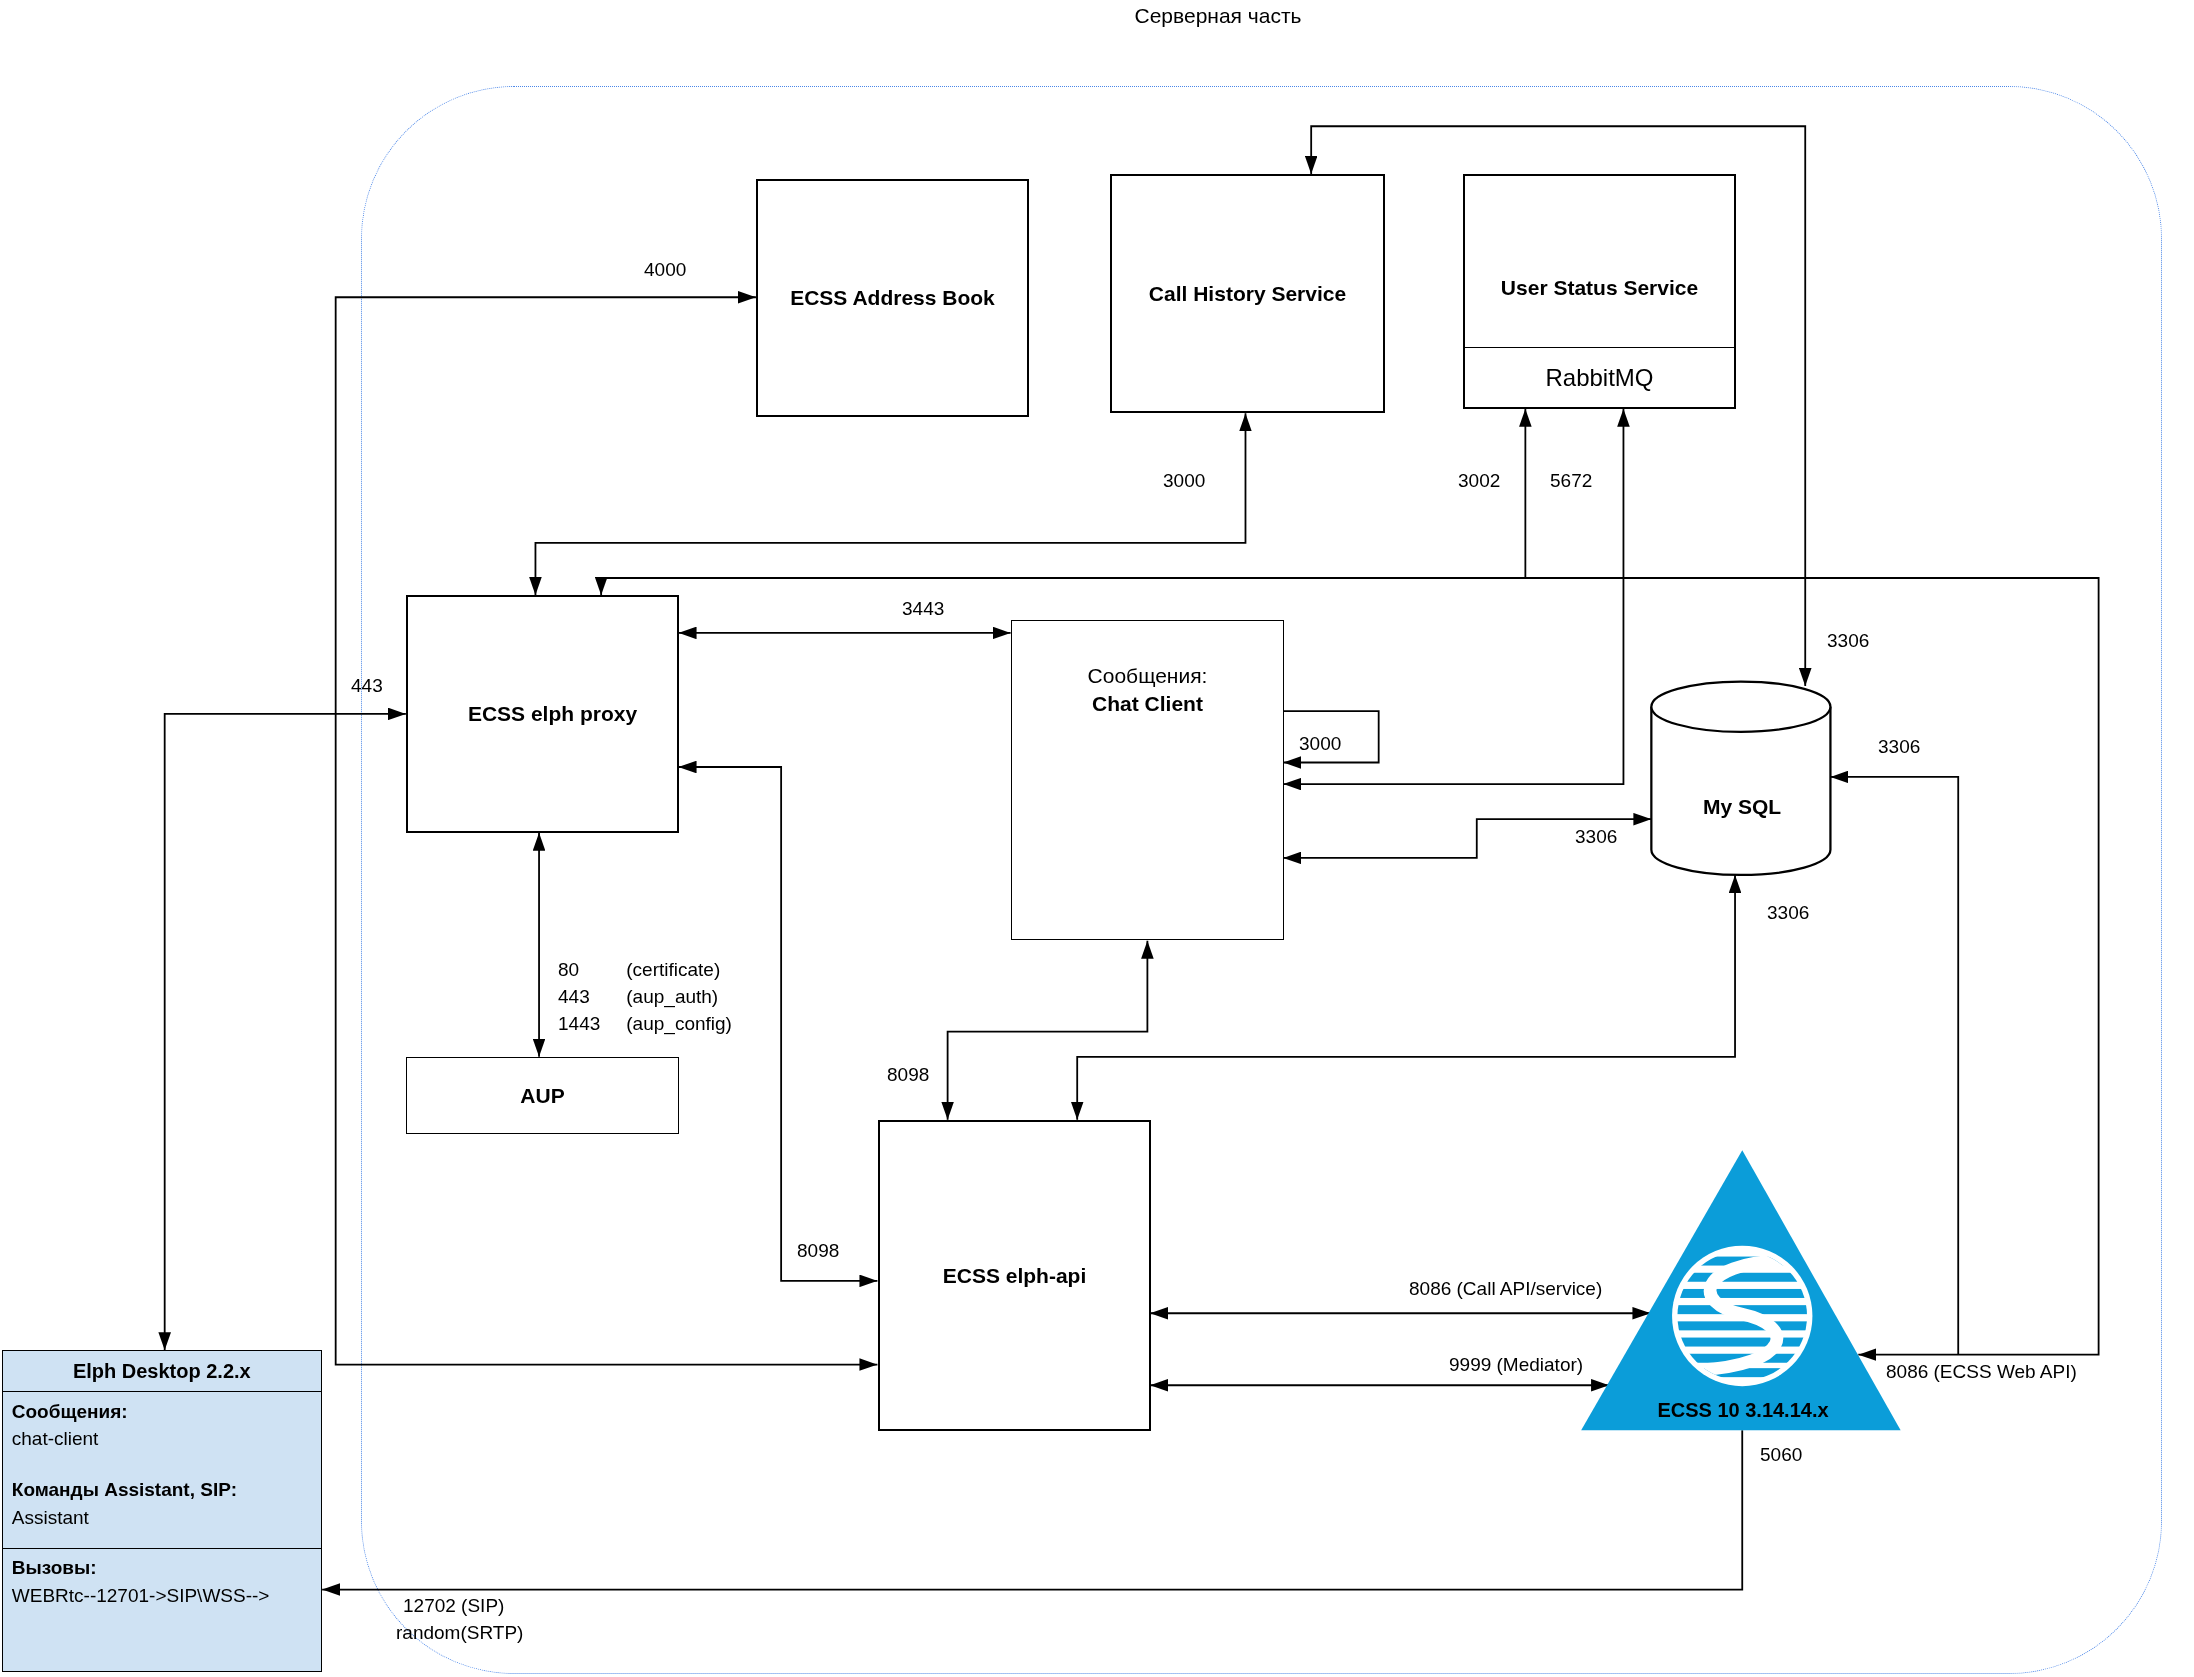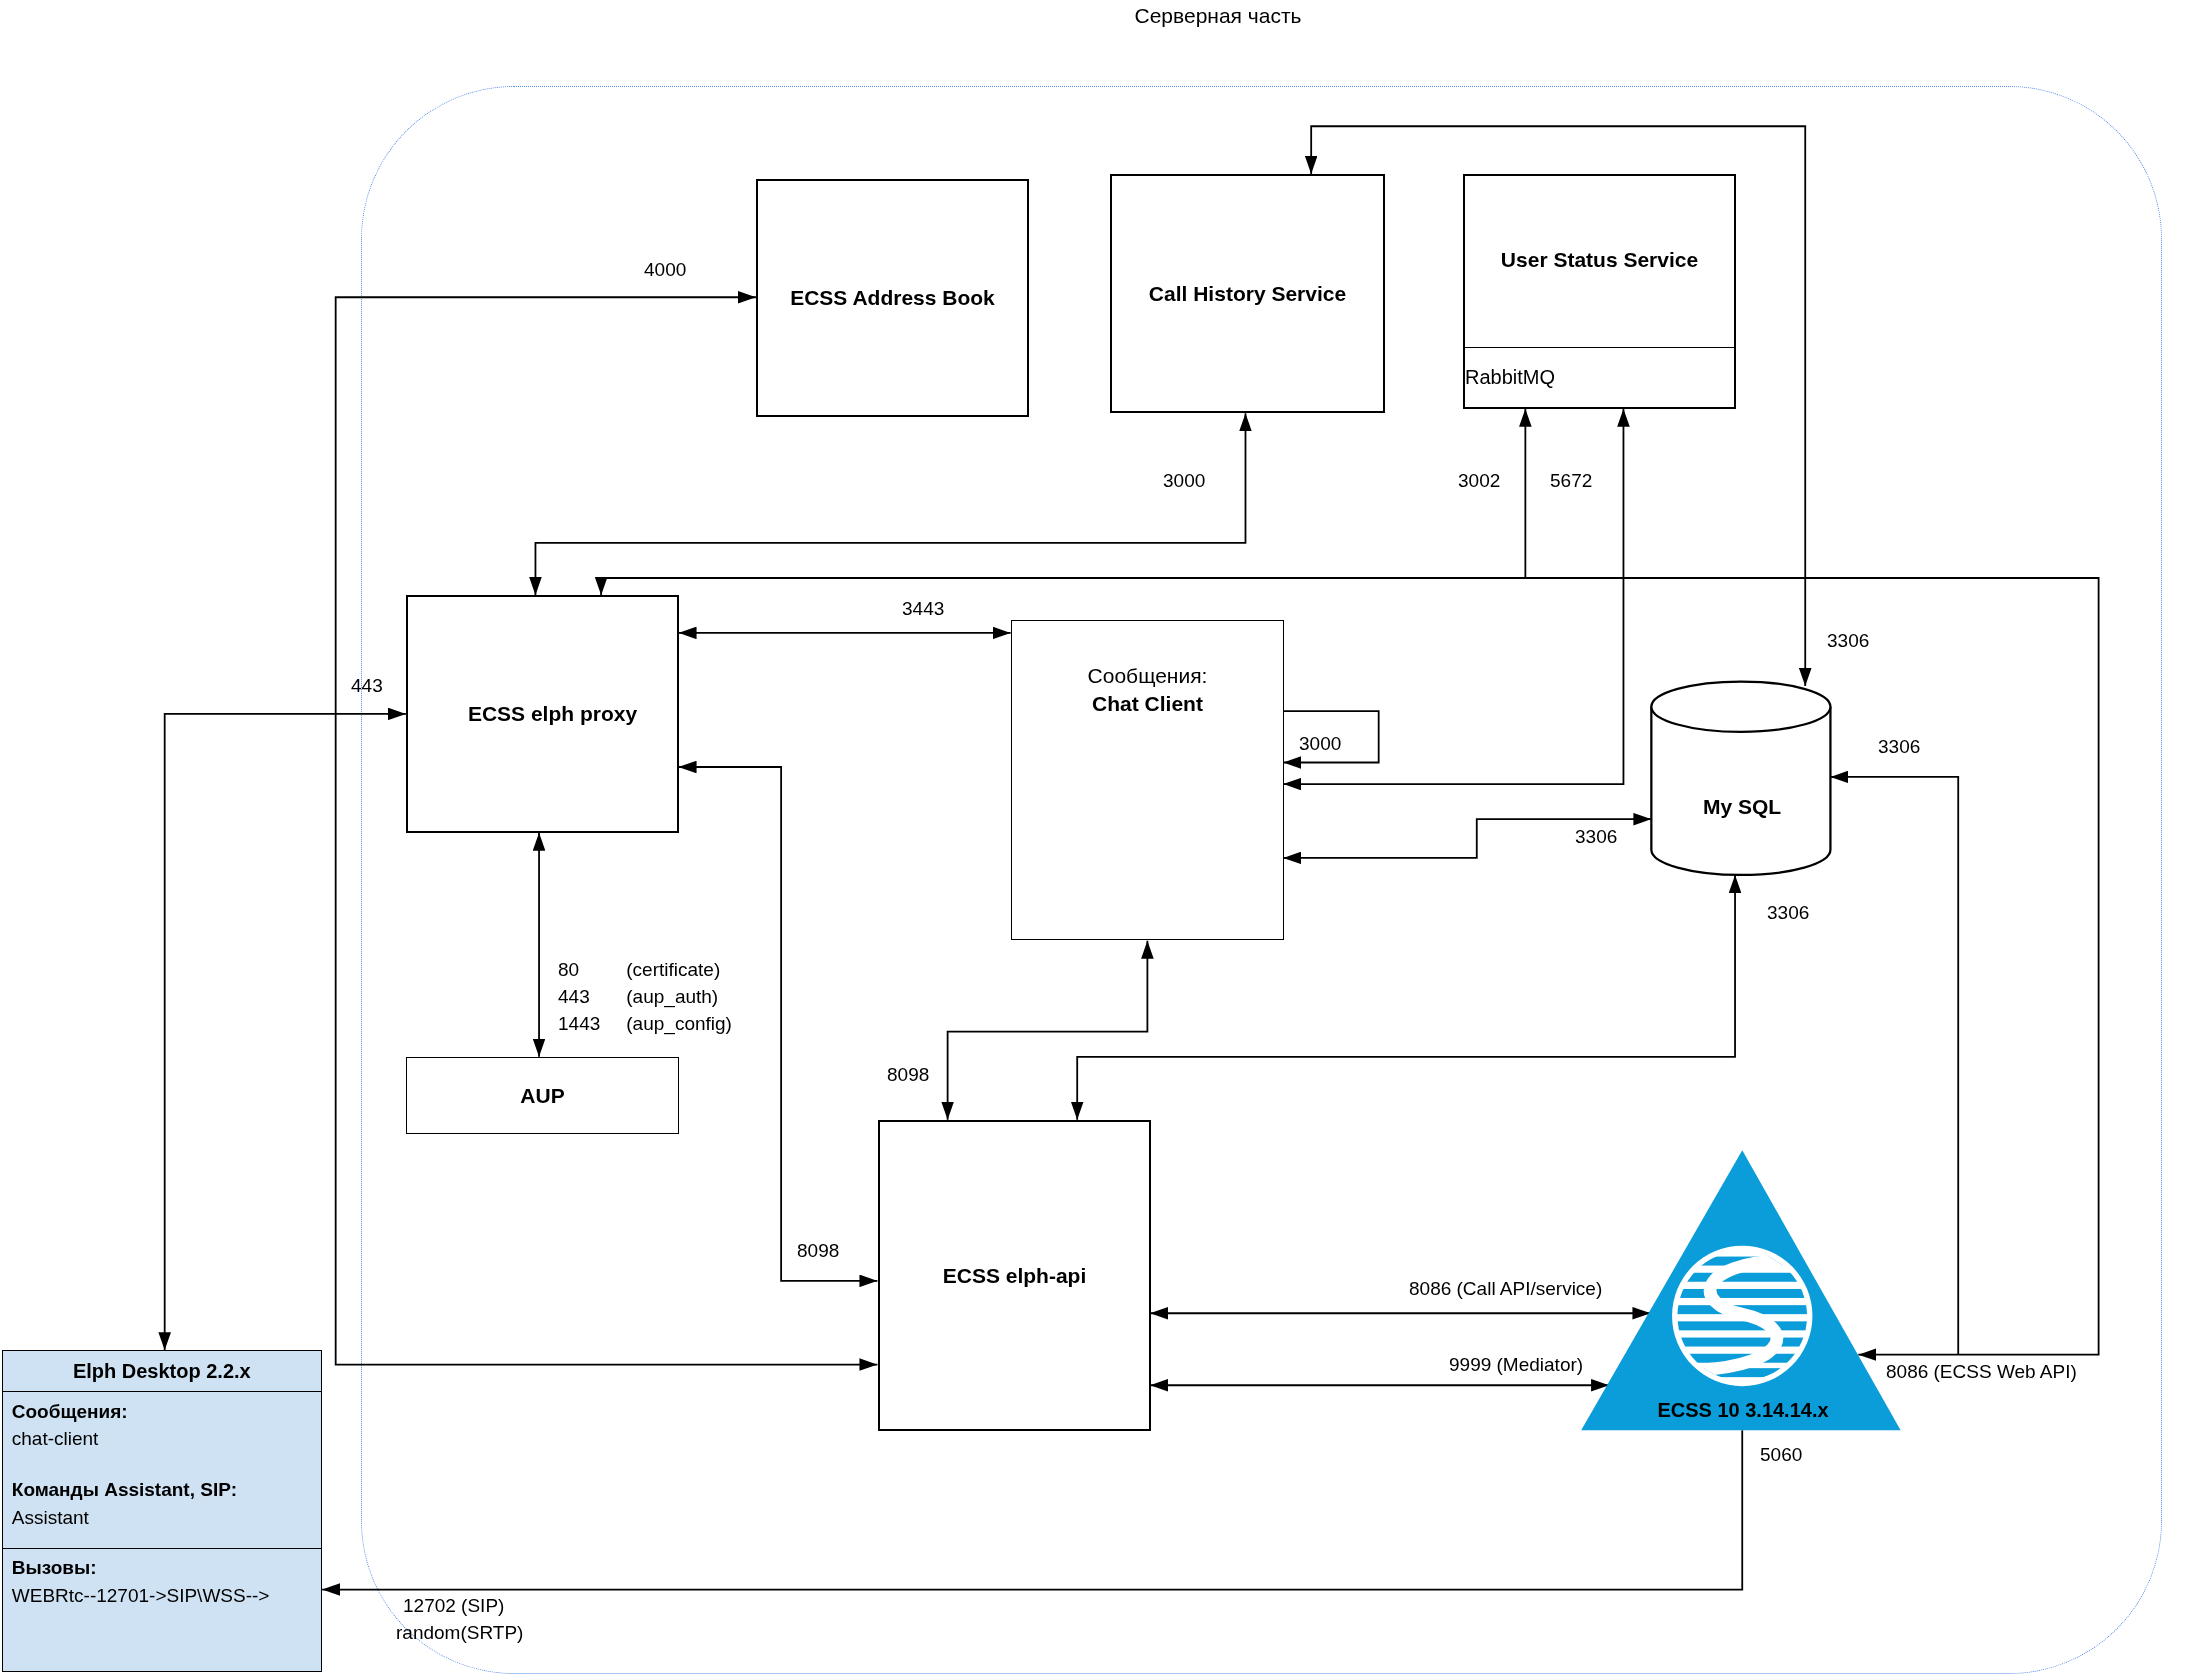--- a/index.html
+++ b/index.html
@@ -13,21 +13,21 @@
   }
   svg.wires { position:absolute; left:0; top:0; z-index:2; }
   .box {
     position:absolute; box-sizing:border-box; background:#fff; border:2.7px solid #000;
     display:flex; align-items:center; justify-content:center; text-align:center;
     font-weight:bold; font-size:21px; z-index:3;
   }
   .box.thin { border-width:1.8px; }
   .compartment {
     position:absolute; left:0; right:0; bottom:0; height:59px; border-top:1.8px solid #000;
-    display:flex; align-items:center; font-weight:normal; font-size:20px;
+    display:flex; align-items:center; justify-content:center; font-weight:normal; font-size:24px;
   }
   .chat-top {
     position:absolute; left:0; right:0; top:0; height:138px;
     display:flex; flex-direction:column; align-items:center; justify-content:center; gap:4.5px;
   }
   .chat-top .h { font-weight:normal; font-size:21px; }
   .chat-top .b { font-weight:bold; font-size:21px; }
   .chat-bottom {
     position:absolute; left:0; right:0; top:138px; bottom:0; border-top:1.8px solid #000;
     display:flex; align-items:center; justify-content:center; font-weight:bold; font-size:21px;
@@ -114,21 +114,21 @@
 
   <div class="box" style="left:756px; top:179px; width:273px; height:238px;">
     <span>ECSS Address Book</span>
   </div>
 
   <div class="box" style="left:1110px; top:174px; width:275px; height:239px;">
     <span>Call History Service</span>
   </div>
 
   <div class="box" style="left:1463px; top:174px; width:273px; height:235px;">
-    <span style="position:absolute; left:0; right:0; top:72px;">User Status Service</span>
+    <span style="position:absolute; left:0; right:0; top:100px;">User Status Service</span>
     <div class="compartment">
       <span>RabbitMQ</span>
     </div>
   </div>
 
   <div class="box" style="left:406px; top:595px; width:273px; height:238px;padding-left:20px;">
     <span>ECSS elph proxy</span>
   </div>
 
   <div class="box thin" style="left:1011px; top:620px; width:273px; height:320px;">

